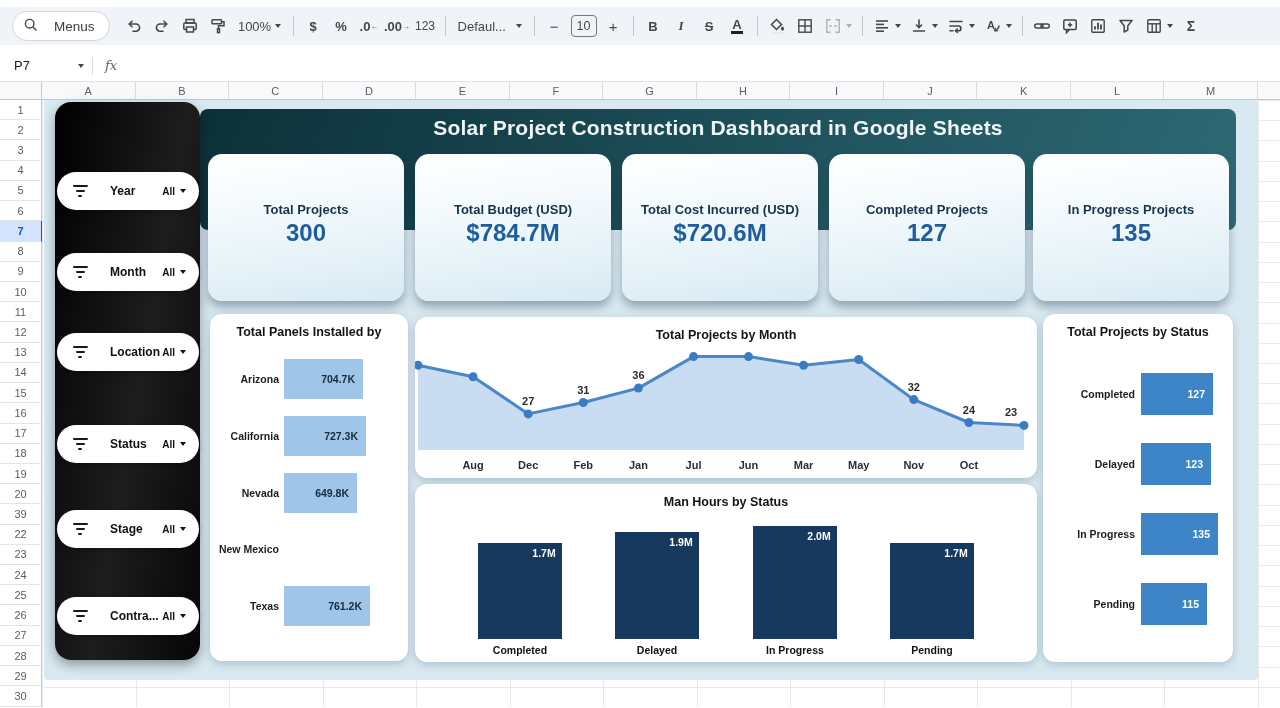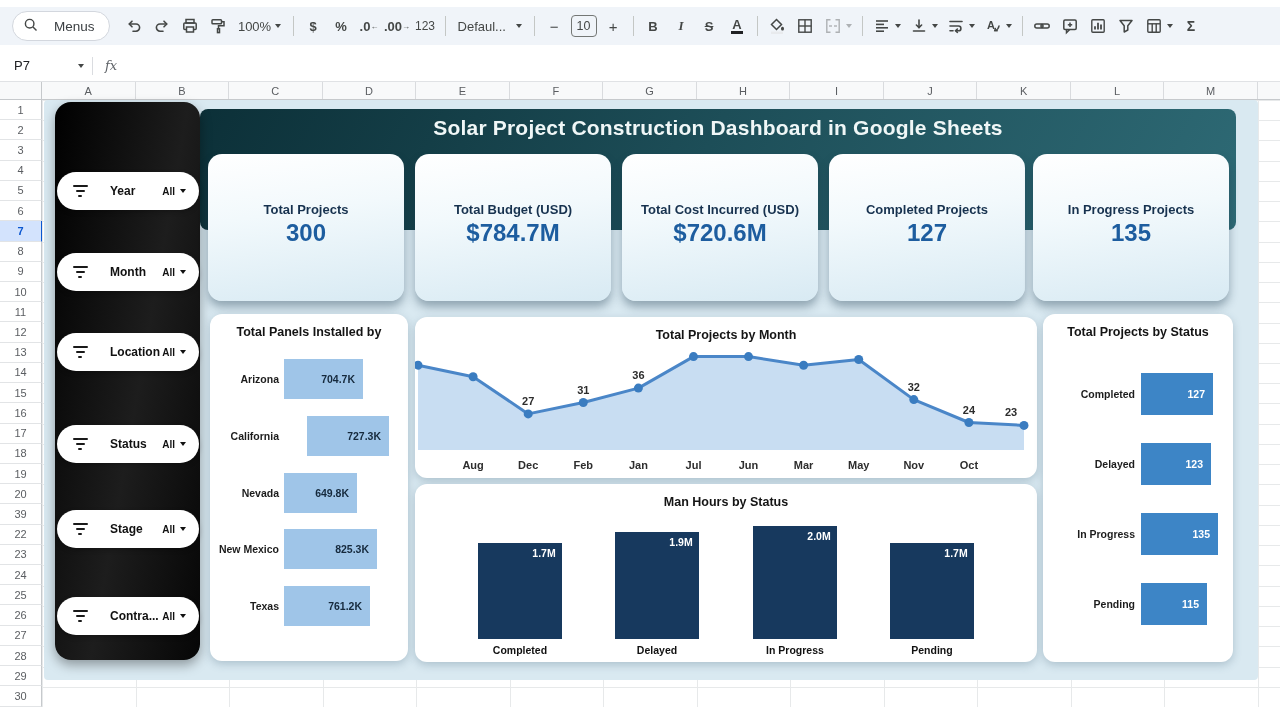--- a/index.html
+++ b/index.html
@@ -453,37 +453,34 @@
 
       <div class="panel" style="left:166px; top:214px; width:198px; height:347px;">
         <div class="ptitle">Total Panels Installed by</div>
         <div id="chart-panels-body">
             <div class="hrow" style="left: 0px; top: 45px; width: 100%; height: 40px;">
               <div class="hlabel" style="width: 74px; padding-right: 5px;">Arizona</div>
               <div class="hbar hbar-light" style="width: 79px;">
                 <span>704.7K</span>
               </div>
             </div>
-            <div class="hrow" style="left: 0px; top: 102px; width: 100%; height: 40px; gap: 23px;">
+            <div class="hrow" style="left: 0px; top: 102px; width: 100%; height: 40px;">
               <div class="hlabel" style="width: 74px; padding-right: 5px;">California</div>
               <div class="hbar hbar-light" style="width: 82px;">
                 <span>727.3K</span>
               </div>
             </div>
             <div class="hrow" style="left: 0px; top: 159px; width: 100%; height: 40px;">
               <div class="hlabel" style="width: 74px; padding-right: 5px;">Nevada</div>
               <div class="hbar hbar-light" style="width: 73px;">
                 <span>649.8K</span>
               </div>
             </div>
             <div class="hrow" style="left: 0px; top: 215px; width: 100%; height: 40px;">
               <div class="hlabel" style="width: 74px; padding-right: 5px;">New Mexico</div>
-              <div class="hbar hbar-light" style="width: 93px;">
-                <span>825.3K</span>
-              </div>
             </div>
             <div class="hrow" style="left: 0px; top: 272px; width: 100%; height: 40px;">
               <div class="hlabel" style="width: 74px; padding-right: 5px;">Texas</div>
               <div class="hbar hbar-light" style="width: 86px;">
                 <span>761.2K</span>
               </div>
             </div>
           </div>
       </div>
 

